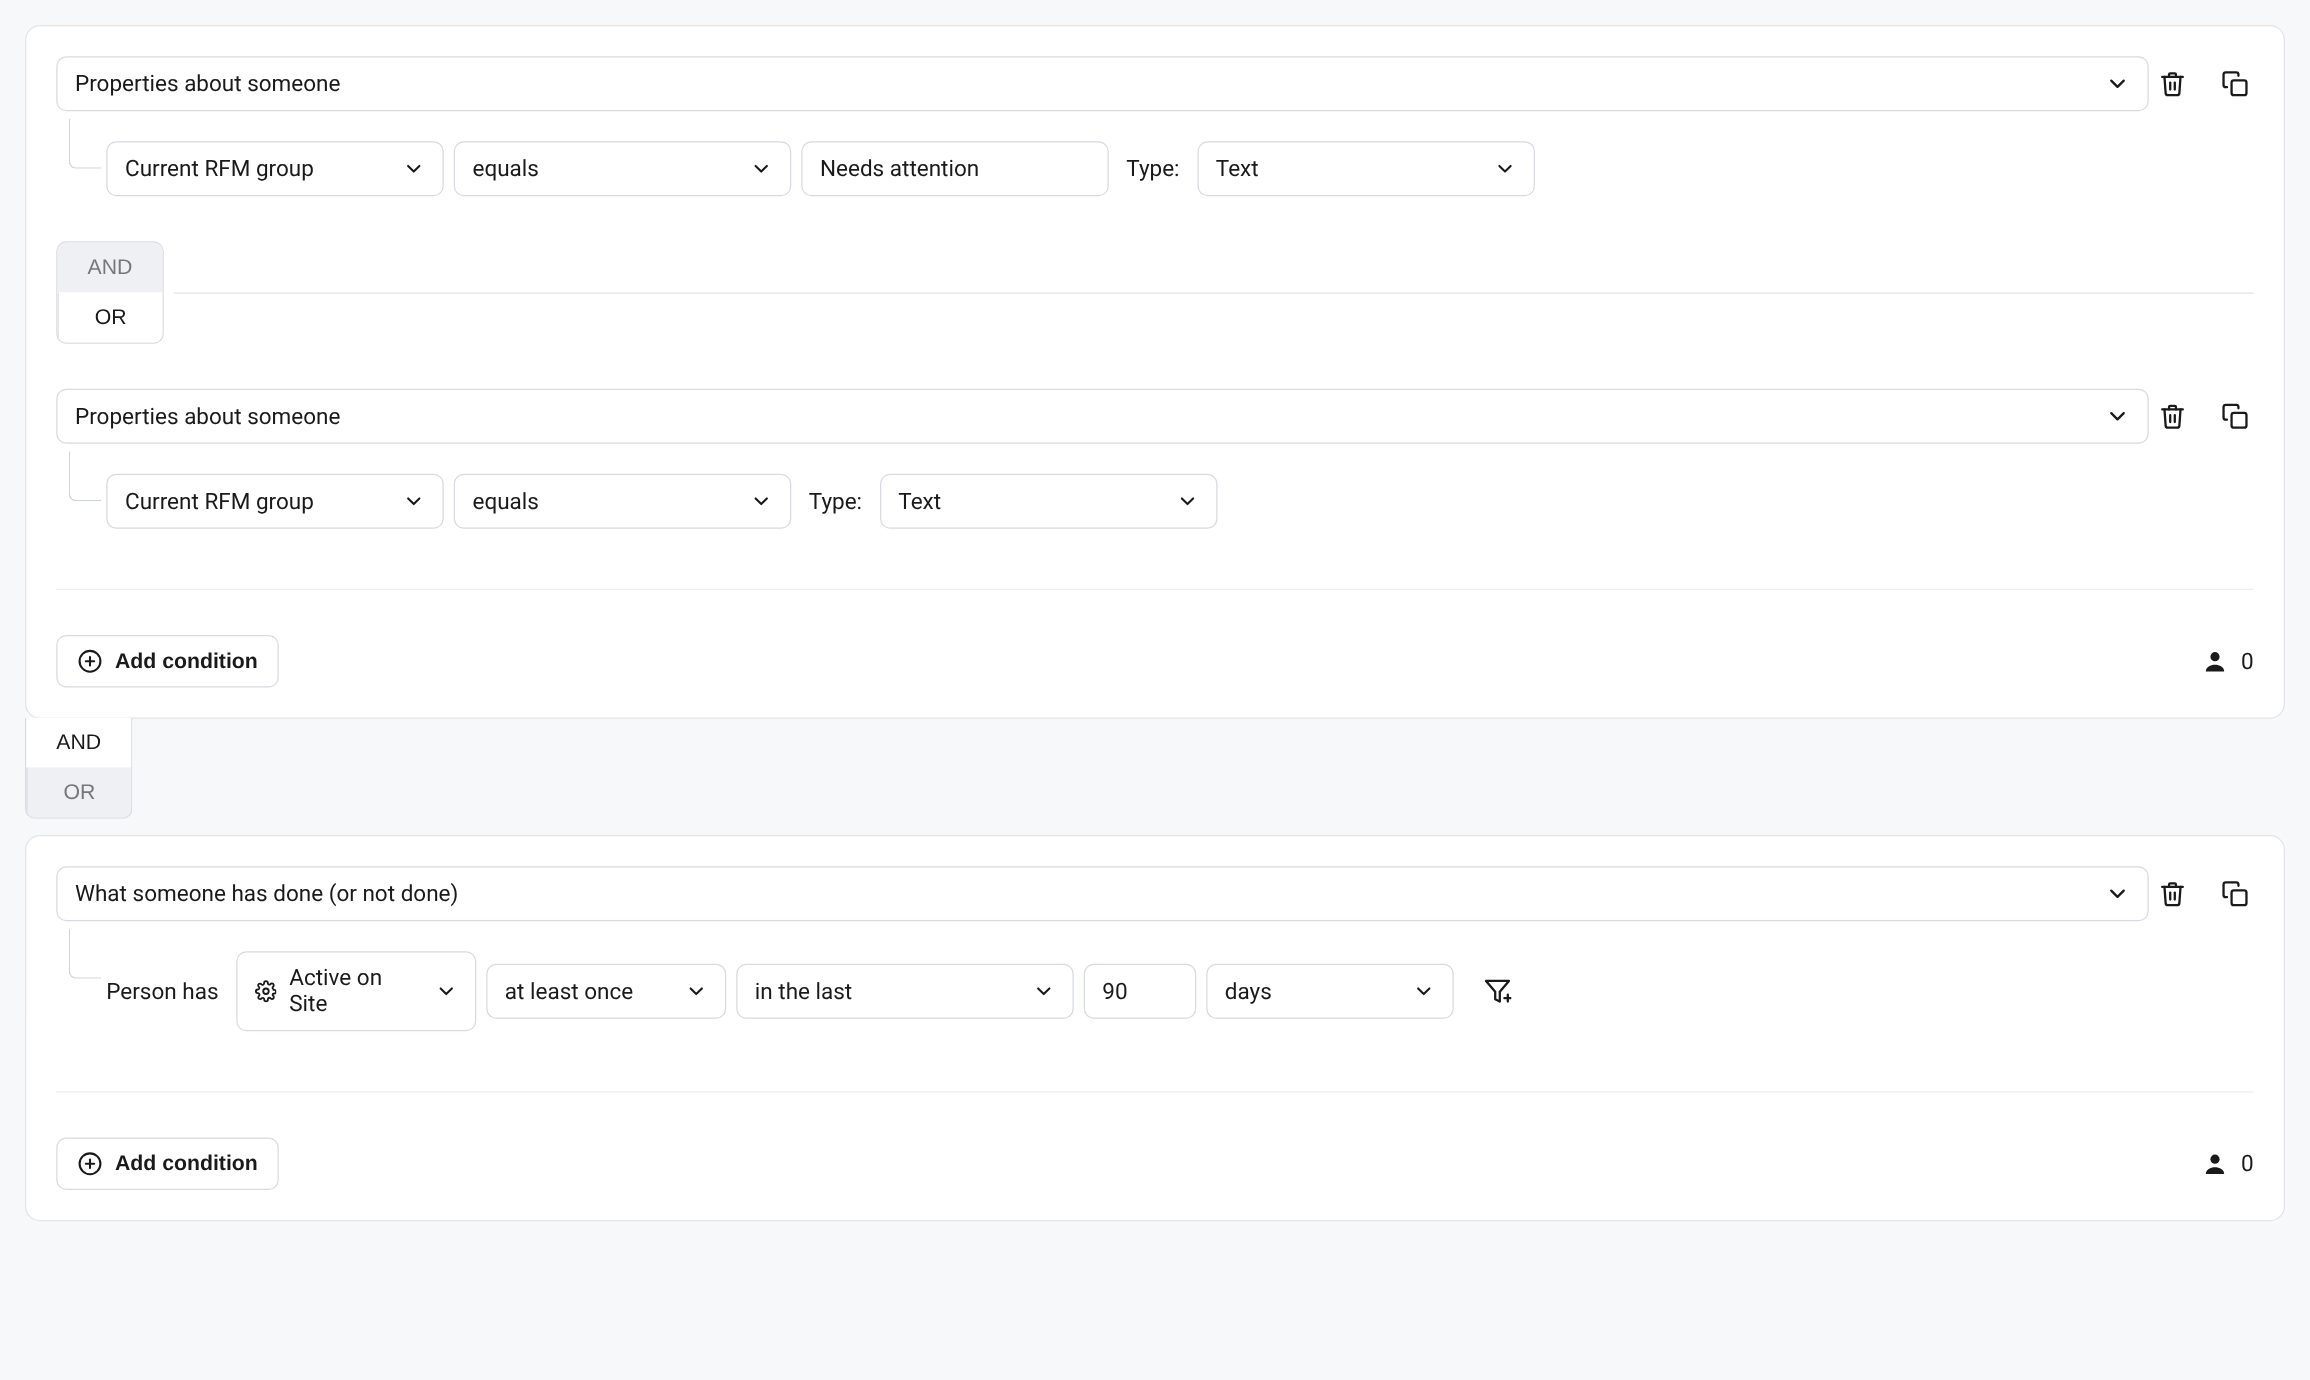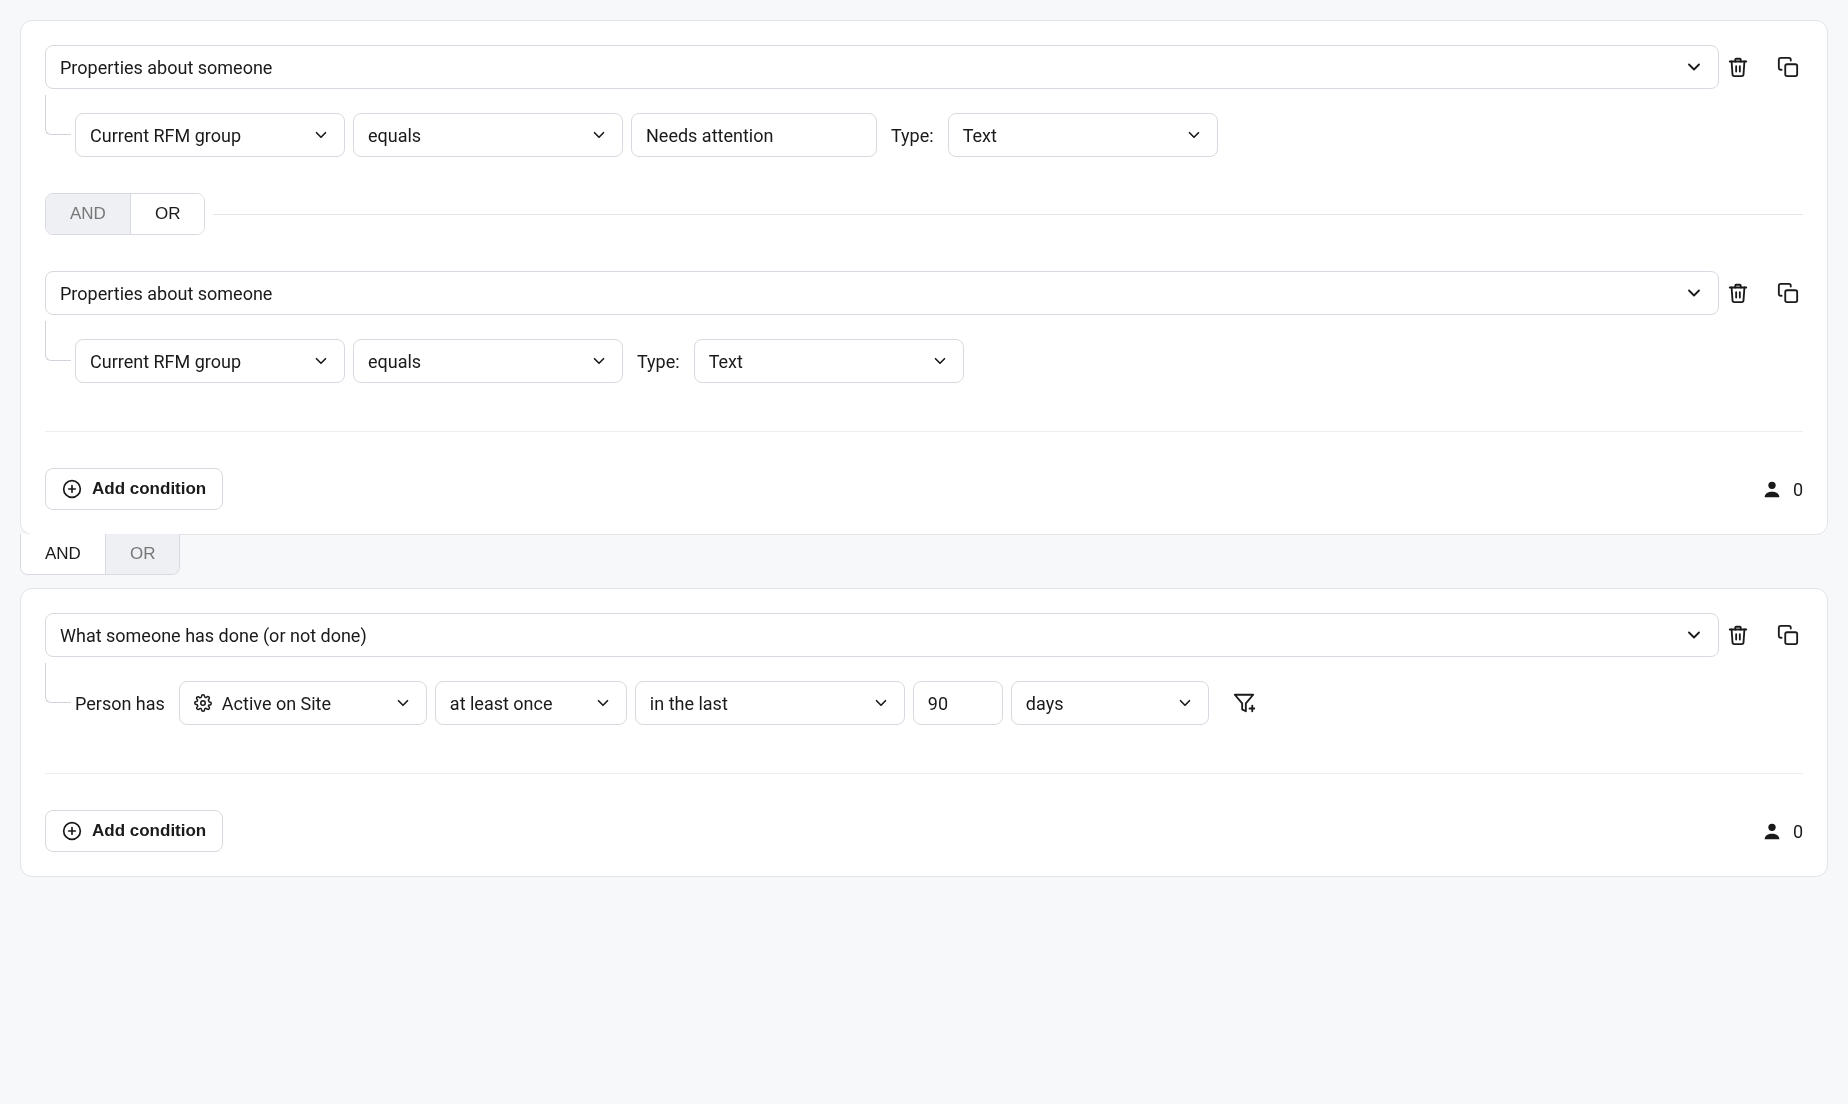--- a/index.html
+++ b/index.html
@@ -57,21 +57,21 @@
     display: inline-flex;
     align-items: center;
     justify-content: center;
     color: #1a1a1a;
   }
   .sub-row {
     display: flex;
     align-items: center;
     gap: 8px;
     margin-top: 24px;
-    margin-left: 30px;
+    margin-left: 40px;
     position: relative;
   }
   .connector {
     position: absolute;
     left: -30px;
     top: -18px;
     width: 26px;
     height: 40px;
     border-left: 1.5px solid #cfd3da;
     border-bottom: 1.5px solid #cfd3da;
@@ -98,20 +98,21 @@
     display: flex;
     align-items: center;
     margin: 36px 0;
     gap: 0;
   }
   .andor-toggle {
     display: inline-flex;
     border: 1px solid #d7dae0;
     border-radius: 8px;
     overflow: hidden;
+    flex-direction: column;
   }
   .andor-btn {
     padding: 10px 24px;
     background: #fff;
     border: none;
     font-size: 17px;
     font-weight: 500;
     cursor: pointer;
     color: #1a1a1a;
   }
@@ -360,21 +361,21 @@
               <rect x="9" y="9" width="13" height="13" rx="2"></rect>
               <path d="M5 15H4a2 2 0 0 1-2-2V4a2 2 0 0 1 2-2h9a2 2 0 0 1 2 2v1"></path>
             </svg>
         </button>
       </div>
     </div>
 
     <div class="sub-row">
       <div class="connector"></div>
       <span class="label-inline" style="margin-left:0">Person has</span>
-      <div class="dropdown" style="width:248px">
+      <div class="dropdown" style="width:192px">
         <span class="left-content">
           <svg width="18" height="18" viewBox="0 0 24 24" fill="none" stroke="currentColor" stroke-width="2" stroke-linecap="round" stroke-linejoin="round">
               <circle cx="12" cy="12" r="3"></circle>
               <path d="M19.4 15a1.7 1.7 0 0 0 .3 1.8l.1.1a2 2 0 1 1-2.8 2.8l-.1-.1a1.7 1.7 0 0 0-1.8-.3 1.7 1.7 0 0 0-1 1.5V21a2 2 0 1 1-4 0v-.1a1.7 1.7 0 0 0-1-1.5 1.7 1.7 0 0 0-1.8.3l-.1.1a2 2 0 1 1-2.8-2.8l.1-.1a1.7 1.7 0 0 0 .3-1.8 1.7 1.7 0 0 0-1.5-1H3a2 2 0 1 1 0-4h.1a1.7 1.7 0 0 0 1.5-1 1.7 1.7 0 0 0-.3-1.8l-.1-.1a2 2 0 1 1 2.8-2.8l.1.1a1.7 1.7 0 0 0 1.8.3H9a1.7 1.7 0 0 0 1-1.5V3a2 2 0 1 1 4 0v.1a1.7 1.7 0 0 0 1 1.5 1.7 1.7 0 0 0 1.8-.3l.1-.1a2 2 0 1 1 2.8 2.8l-.1.1a1.7 1.7 0 0 0-.3 1.8V9c.6.3 1 .9 1 1.5H21a2 2 0 1 1 0 4h-.1a1.7 1.7 0 0 0-1.5 1z"></path>
             </svg>
           <span>Active on Site</span>
         </span>
         <span class="chevron">
             <svg width="18" height="18" viewBox="0 0 24 24" fill="none" stroke="currentColor" stroke-width="2.2" stroke-linecap="round" stroke-linejoin="round">
               <polyline points="6 9 12 15 18 9"></polyline>

